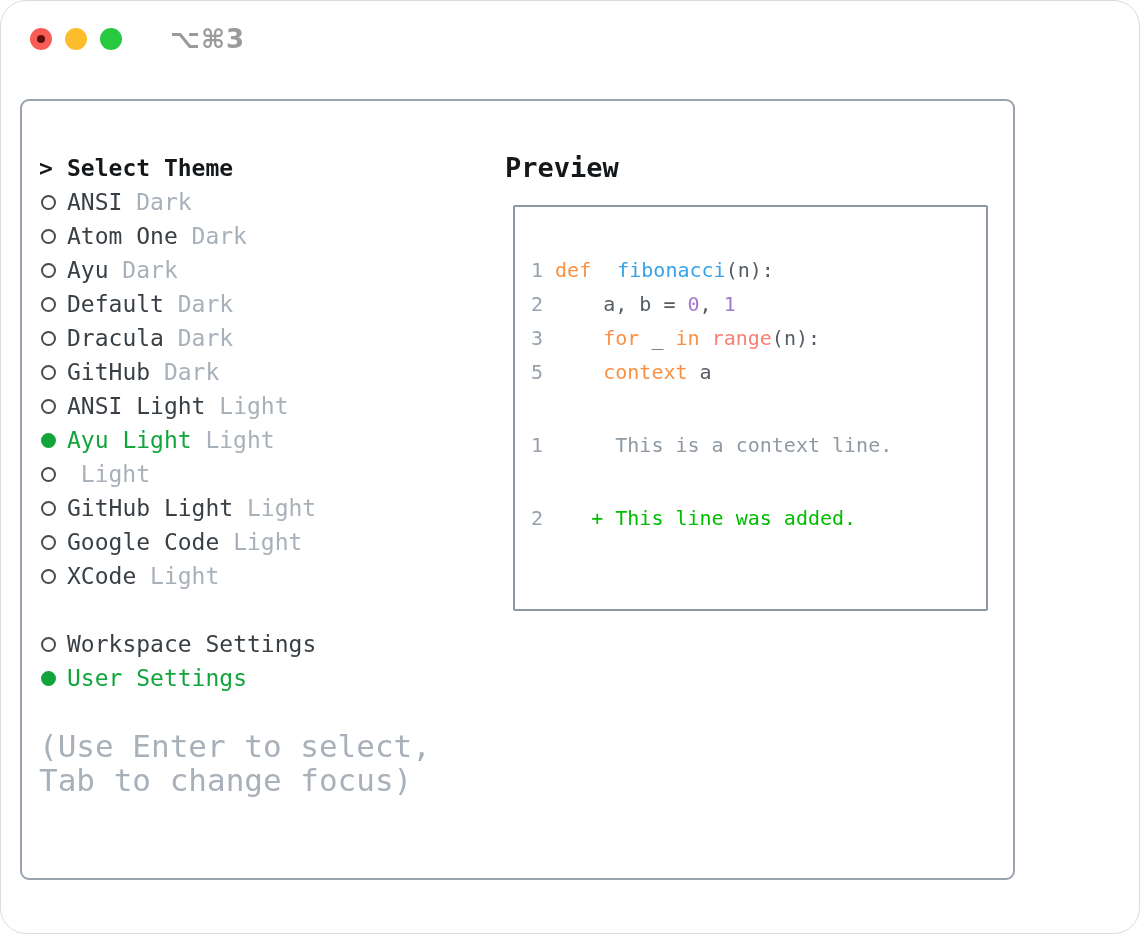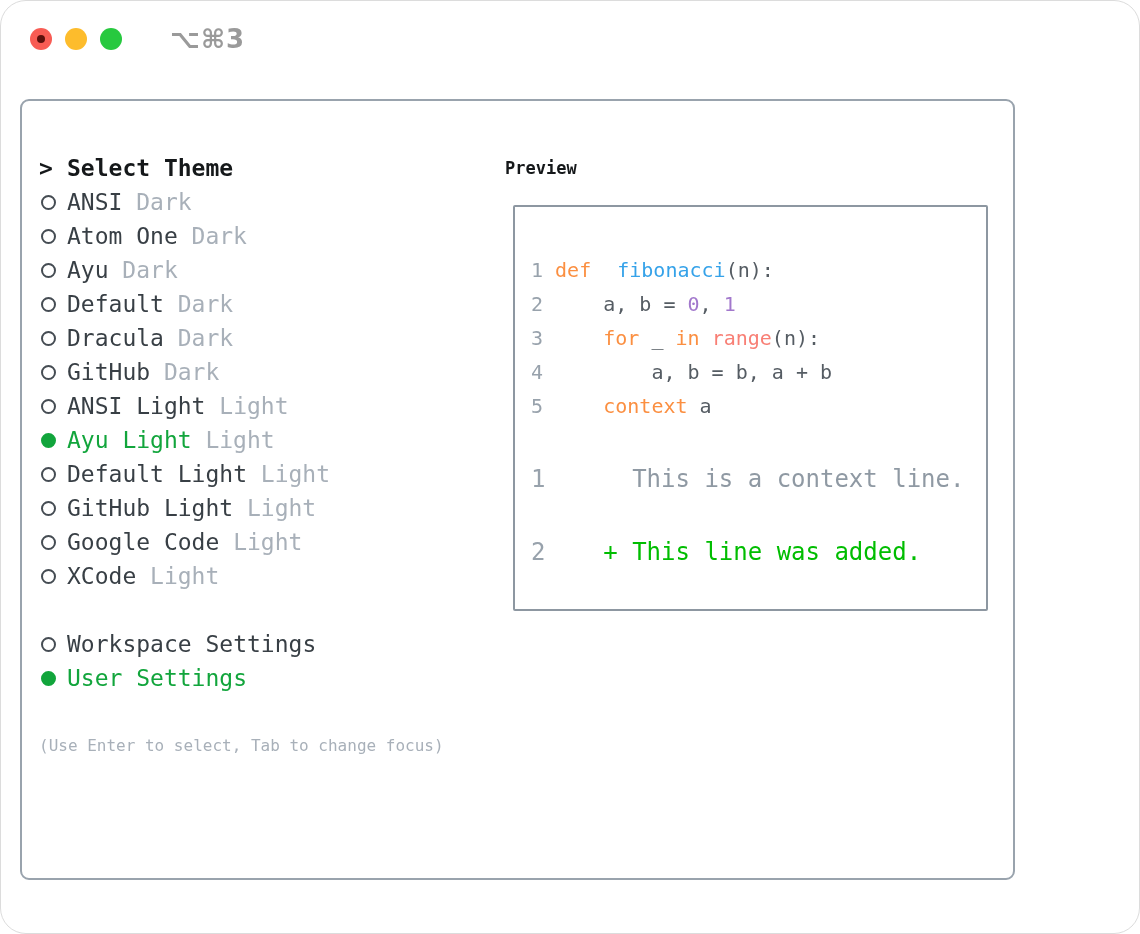--- a/index.html
+++ b/index.html
@@ -49,43 +49,43 @@
   .circle {
     display:inline-block; box-sizing:border-box; width:15px; height:15px;
     margin-left:2px; border:2.5px solid #454c53; border-radius:50%;
   }
   .circle.filled { border-color:var(--accent-green); background:var(--accent-green); }
   .row.header-row { font-weight:bold; color:var(--header-text); }
   .row .tag { color:var(--muted-text); margin-left:0.6em; }
   .row.selected .name { color:var(--accent-green); }
   .spacer { height:34px; }
   .help {
-    width:430px; font-size:16px; line-height:34px; color:var(--muted-text);
+    width:430px; font-size:31px; line-height:34px; color:var(--muted-text);
     white-space:normal; word-break:normal;
   }
   
   .preview-header {
     position:absolute; left:483px; top:50px; height:34px; line-height:34px;
-    font-size:17px; font-weight:bold; color:var(--header-text);
+    font-size:27px; font-weight:bold; color:var(--header-text);
   }
   .preview-box {
     position:absolute; left:491px; top:104px; width:475px; height:406px;
     border:2px solid var(--box-border); border-radius:2px; box-sizing:border-box;
     overflow:hidden;
   }
   .code-block { margin:46px 0 0 16px; }
   .cl { height:34px; line-height:34px; font-size:20px; white-space:pre; color:var(--code-plain); }
   .cl .ln { display:inline-block; width:2ch; color:var(--line-number); }
   .tok.kw { color:var(--keyword-orange);text-align:center; }
   .tok.fn { color:var(--function-blue);margin-left:14px; }
   .tok.nm { color:var(--number-purple); }
   .tok.rg { color:var(--builtin-coral); }
   .tok.pl { color:var(--code-plain); }
   .diff-block { margin:34px 0 0 16px; }
-  .dl { height:34px; line-height:34px; font-size:24px; white-space:pre;margin-top:39px; }
+  .dl { height:34px; line-height:34px; font-size:20px; white-space:pre;margin-top:39px; }
   .dl .ln { display:inline-block; width:1ch; color:var(--line-number); }
   .dl.context .dtext { color:var(--diff-context); }
   .dl.deleted .dtext { color:var(--diff-deleted); }
   .dl.added .dtext { color:var(--diff-added); }
 </style>
 </head>
 <body>
 
 <div class="window">
 
@@ -106,21 +106,21 @@
 
       <div id="theme-list">
           <div class="row"><span class="bullet"><span class="circle"></span></span><span class="name">ANSI</span><span class="tag">Dark</span></div>
           <div class="row"><span class="bullet"><span class="circle"></span></span><span class="name">Atom One</span><span class="tag">Dark</span></div>
           <div class="row"><span class="bullet"><span class="circle"></span></span><span class="name">Ayu</span><span class="tag">Dark</span></div>
           <div class="row"><span class="bullet"><span class="circle"></span></span><span class="name">Default</span><span class="tag">Dark</span></div>
           <div class="row"><span class="bullet"><span class="circle"></span></span><span class="name">Dracula</span><span class="tag">Dark</span></div>
           <div class="row"><span class="bullet"><span class="circle"></span></span><span class="name">GitHub</span><span class="tag">Dark</span></div>
           <div class="row"><span class="bullet"><span class="circle"></span></span><span class="name">ANSI Light</span><span class="tag">Light</span></div>
           <div class="row selected"><span class="bullet"><span class="circle filled"></span></span><span class="name">Ayu Light</span><span class="tag">Light</span></div>
-          <div class="row"><span class="bullet"><span class="circle"></span></span><span class="name">Default Light</span><span class="tag">Light</span></div>
+          <div class="row"><span class="bullet"><span class="circle"></span></span><span class="tag">Light</span></div>
           <div class="row"><span class="bullet"><span class="circle"></span></span><span class="name">GitHub Light</span><span class="tag">Light</span></div>
           <div class="row"><span class="bullet"><span class="circle"></span></span><span class="name">Google Code</span><span class="tag">Light</span></div>
           <div class="row"><span class="bullet"><span class="circle"></span></span><span class="name">XCode</span><span class="tag">Light</span></div>
         </div>
 
       <div class="spacer"></div>
 
 
       <div id="apply-options">
           <div class="row"><span class="bullet"><span class="circle"></span></span><span class="name">Workspace Settings</span></div>
@@ -132,21 +132,20 @@
       <div class="help">(Use Enter to select, Tab to change focus)</div>
     </div>
 
     <div class="preview-header">Preview</div>
 
     <div class="preview-box">
       <div id="code-block" class="code-block">
           <div class="cl"><span class="ln">1</span><span class="tok kw">def </span><span class="tok fn">fibonacci</span><span class="tok pl">(n):</span></div>
           <div class="cl"><span class="ln">2</span><span class="tok pl">    a, b = </span><span class="tok nm">0</span><span class="tok pl">, </span><span class="tok nm">1</span></div>
           <div class="cl"><span class="ln">3</span><span class="tok pl">    </span><span class="tok kw">for</span><span class="tok pl"> _ </span><span class="tok kw">in</span><span class="tok pl"> </span><span class="tok rg">range</span><span class="tok pl">(n):</span></div>
-          <div class="cl"><span class="ln">4</span><span class="tok pl">        a, b = b, a + b</span></div>
           <div class="cl"><span class="ln">5</span><span class="tok pl">    </span><span class="tok kw">context</span><span class="tok pl"> a</span></div>
         </div>
       <div id="diff-block" class="diff-block">
           <div class="dl context"><span class="ln">1</span><span class="dtext">      This is a context line.</span></div>
           <div class="dl added"><span class="ln">2</span><span class="dtext">    + This line was added.</span></div>
         </div>
     </div>
 
   </div>
 </div>

